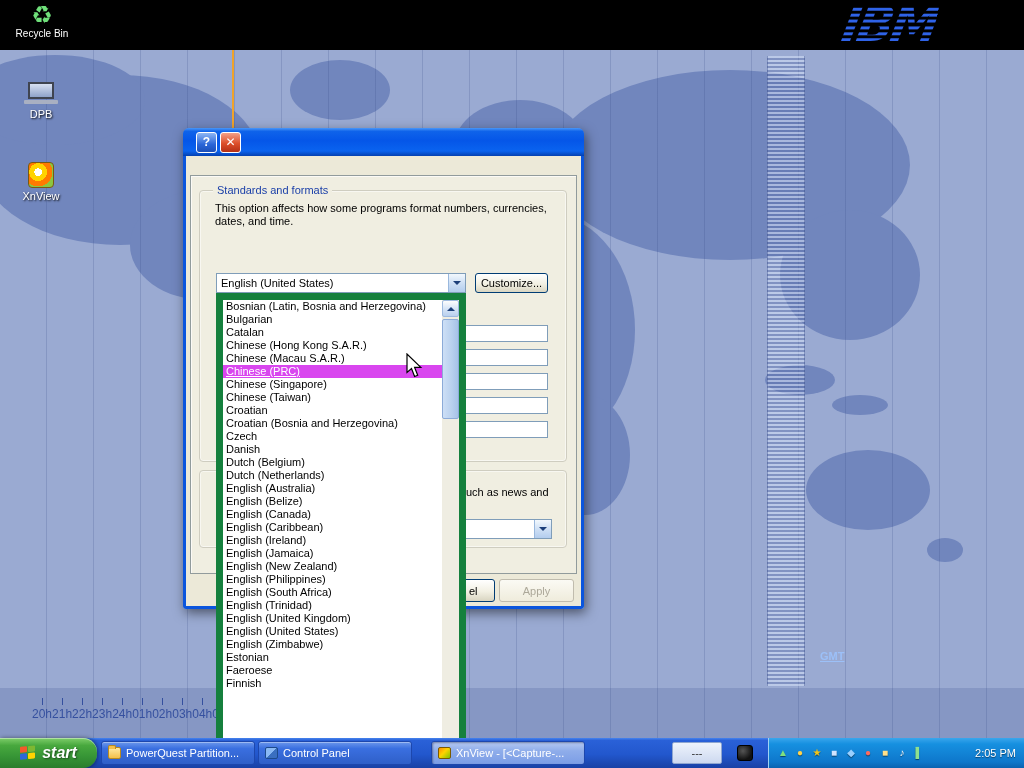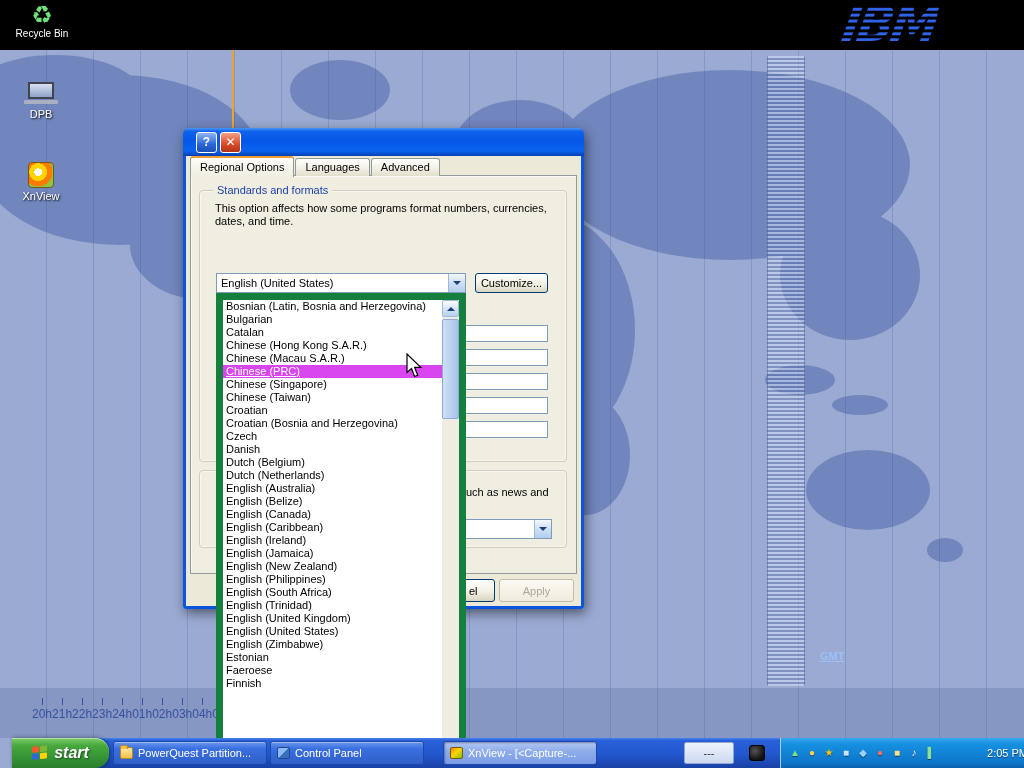--- a/index.html
+++ b/index.html
@@ -103,21 +103,21 @@
   .sb-btn{position:absolute;left:0;width:17px;height:17px;
     background:linear-gradient(#fdfdfd,#d7e5f7 50%,#b9d0ee);border:1px solid #9ebadf;border-radius:2px;
     display:flex;align-items:center;justify-content:center;}
   .sb-up{top:0;}
   .sb-down{bottom:0;}
   .sb-thumb{position:absolute;left:0;top:19px;width:17px;height:100px;
     background:linear-gradient(90deg,#cddff6,#b8d0ee 60%,#a6c2e8);border:1px solid #8cabd8;border-radius:2px;}
   
   .cursor{position:absolute;left:406px;top:353px;z-index:100;}
   
-  .taskbar{position:absolute;left:12px;top:738px;width:952px;height:30px;z-index:90;
+  .taskbar{position:absolute;left:0;top:738px;width:952px;height:30px;z-index:90;
     background:linear-gradient(180deg,#4684ee 0%,#2a61d8 8%,#2257cd 55%,#1941a5 100%);}
   .start-btn{position:absolute;left:0;top:0;width:97px;height:30px;border-radius:0 14px 14px 0;
     background:linear-gradient(180deg,#7ece6a 0%,#48a83e 25%,#379636 60%,#2a7d2c 100%);
     box-shadow:1px 0 4px rgba(0,0,0,.45), inset 0 1px 0 rgba(255,255,255,.4);
     display:flex;align-items:center;justify-content:center;gap:5px;
     color:#fff;font-style:italic;font-weight:bold;font-size:16px;text-shadow:1px 1px 2px #1d4a1d;}
   .flag{width:17px;height:15px;display:grid;grid-template-columns:7px 7px;grid-template-rows:6px 6px;gap:1px;transform:skewY(-6deg);}
   .flag i{display:block;border-radius:1px;}
   .f1{background:#f3592b;} .f2{background:#7eb832;} .f3{background:#2f67d8;} .f4{background:#ffd400;}
   .task{position:absolute;top:3px;width:154px;height:24px;border-radius:3px;border:1px solid #1d47ad;
@@ -300,28 +300,20 @@
     <div class="xn-ico"></div>
     <span>XnView</span>
   </div>
 
   <div class="dialog">
     <div class="titlebar">
       <span class="tb-btn tb-help">?</span>
       <span class="tb-btn tb-close">✕</span>
     </div>
 
-    <div class="tabs">
-
-        <div class="tab active"><span>Regional Options</span></div>
-
-        <div class="tab"><span>Languages</span></div>
-
-        <div class="tab"><span>Advanced</span></div>
-      </div>
 
     <div class="tab-panel"></div>
 
     <div class="groupbox gb-standards"></div>
     <span class="group-title" style="left:30px;top:56px;">Standards and formats</span>
     <div class="desc">This option affects how some programs format numbers, currencies, dates, and time.</div>
 
     <div class="combo combo-main">
       <span>English (United States)</span>
       <span class="combo-arrow">

